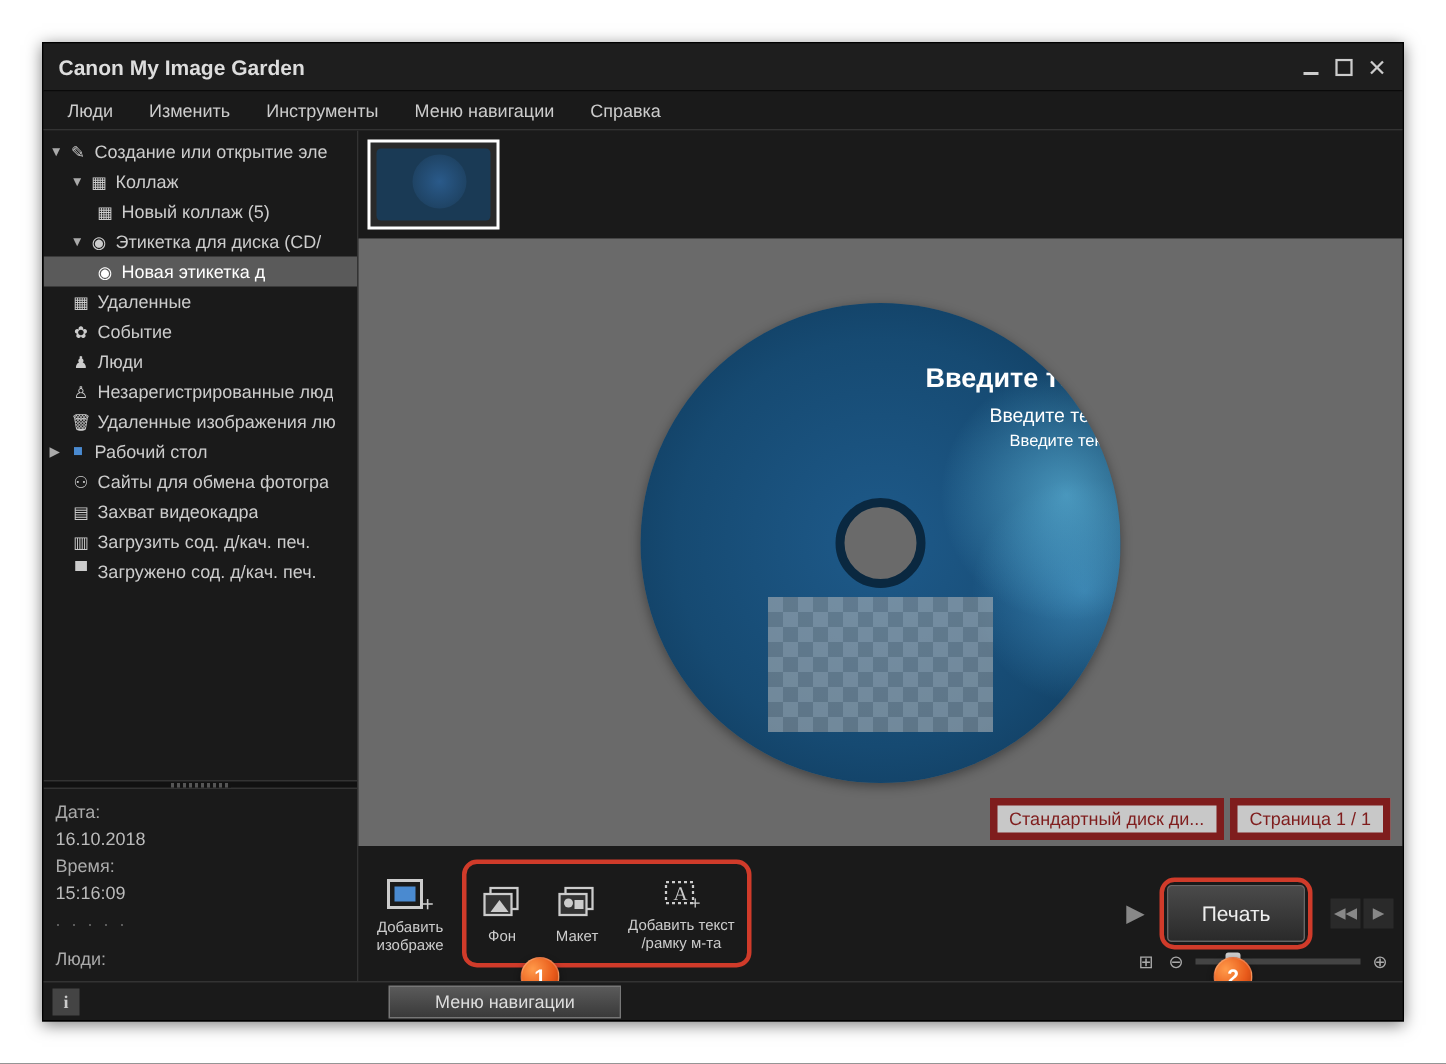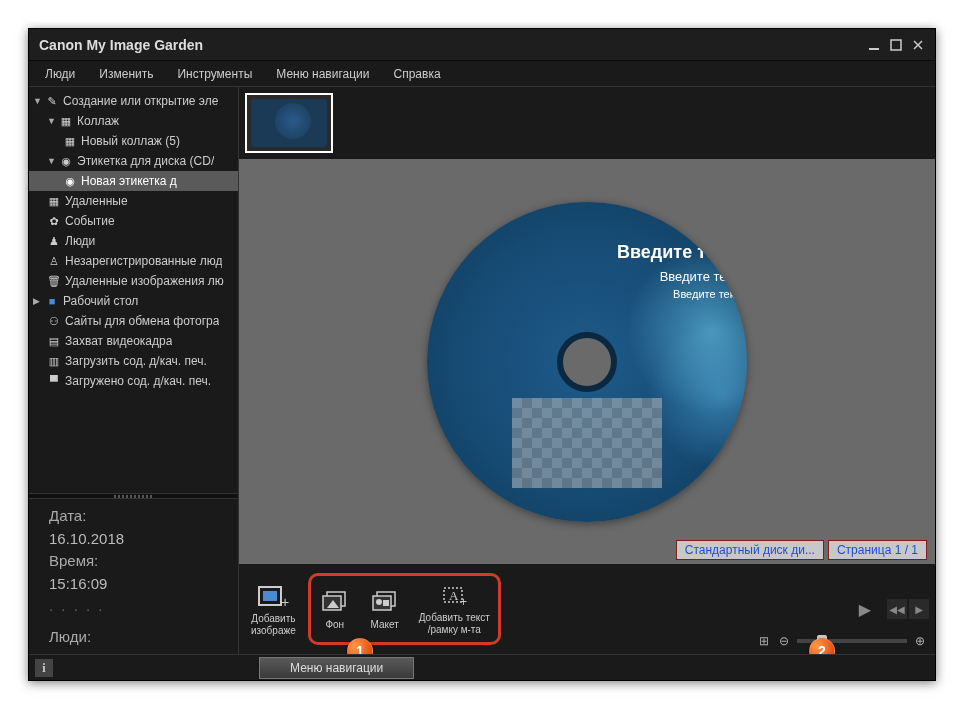--- a/index.html
+++ b/index.html
@@ -19,39 +19,39 @@
 .tree-row.sel { background: #5a5a5a; color: #fff; }
 .tree-arrow { width: 10px; font-size: 9px; color: #aaa; margin-right: 2px;}
 .tree-arrow.open::before { content: "▼"; }
 .tree-arrow.closed::before { content: "▶"; }
 .tree-icon { width: 14px; text-align: center; margin-right: 4px; font-size: 11px; }
 .tree-label { overflow: hidden; text-overflow: ellipsis; font-size: 12px; }
 .lvl1 { padding-left: 18px; }
 .lvl2 { padding-left: 34px; }
 .sidebar-splitter { height: 6px; background: #111; cursor: row-resize; border-top: 1px solid #333; border-bottom: 1px solid #333; }
 .sidebar-splitter .grip { width: 40px; height: 3px; background: repeating-linear-gradient(90deg,#555,#555 2px,#111 2px,#111 4px); margin: 1px auto; }
-.meta-panel { padding: 6px 20px; font-size: 15px; color: #bbb; line-height: 1.5; }
+.meta-panel { padding: 6px 8px; font-size: 12px; color: #bbb; line-height: 1.5; }
 .meta-label { color: #aaa; }
 .rating-dots { letter-spacing: 2px; color: #666; }
 .content { flex: 1; display: flex; flex-direction: column; background: #2a2a2a; position: relative; }
 .thumb-strip { height: 72px; background: #1a1a1a; padding: 6px; display: flex; gap: 6px; }
 .thumb { width: 88px; height: 60px; border: 2px solid #fff; background: #2a2a2a; position: relative; cursor: pointer; }
 .thumb-inner { position: absolute; inset: 4px; background: #1a3a55; border-radius: 3px; }
 .thumb-disc { position: absolute; left: 28px; top: 8px; width: 36px; height: 36px; border-radius: 50%; background: radial-gradient(circle,#2a5a8a,#1a3a55); }
 .canvas-area { flex: 1; background: #6a6a6a; position: relative; display: flex; align-items: center; justify-content: center; }
 .disc { width: 320px; height: 320px; border-radius: 50%; background: radial-gradient(circle at 50% 50%, #1e5a8a 0%, #164a72 60%, #0d3555 100%); position: relative; box-shadow: 0 2px 8px rgba(0,0,0,0.4); overflow: hidden; }
 .disc-hole { position: absolute; left: 50%; top: 50%; width: 60px; height: 60px; transform: translate(-50%,-50%); border-radius: 50%; background: #6a6a6a; border: 6px solid #0a2840; }
 .disc-text { position: absolute; left: 0; right: 0; top: 40px; text-align: right; color: #fff; }
 .disc-text .t1 { font-size: 18px; font-weight: bold; margin-bottom: 6px;}
 .disc-text .t2 { font-size: 13px; margin-bottom: 4px;}
 .disc-text .t3 { font-size: 11px; }
 .disc-placeholder { position: absolute; left: 50%; bottom: 34px; transform: translateX(-50%); width: 150px; height: 90px; background: repeating-conic-gradient(#999 0% 25%, #bbb 0% 50%) 0 0/20px 20px; opacity: 0.55; }
 .sparkles { position: absolute; right: 0; top: 0; bottom: 0; width: 120px; background: radial-gradient(circle at 70% 40%, rgba(120,220,255,0.5), transparent 40%), radial-gradient(circle at 80% 60%, rgba(100,200,255,0.4), transparent 35%); }
 .status-strip { position: absolute; right: 8px; bottom: 4px; display: flex; gap: 4px; font-size: 12px; }
-.status-chip { background: #c8c8c8; color: #1d4ed8; padding: 2px 8px; border: 1px solid #7f1d1d; }
+.status-chip { background: #c8c8c8; color: #7f1d1d; padding: 2px 8px; border: 5px solid #7f1d1d; }
 .toolbar { height: 90px; background: #1a1a1a; display: flex; align-items: center; padding: 4px 6px; gap: 6px; position: relative; }
 .tool-btn { display: flex; flex-direction: column; align-items: center; justify-content: center; color: #ccc; font-size: 10px; text-align: center; cursor: pointer; padding: 4px 6px; line-height: 1.2; }
 .tool-btn .tico { width: 32px; height: 28px; margin-bottom: 3px; display: flex; align-items: center; justify-content: center; }
 .tool-group { display: flex; gap: 6px; border: 3px solid #d03b2a; border-radius: 10px; padding: 2px; height: 72px; }
 .print-wrap { border: 3px solid #d03b2a; border-radius: 10px; padding: 2px; }
 .print-btn { background: linear-gradient(#4a4a4a,#2a2a2a); border: 1px solid #666; color: #eee; padding: 10px 22px; font-size: 14px; cursor: pointer; border-radius: 3px; }
 .nav-small { display: flex; gap: 2px; margin-left: 6px; }
 .nav-small .nb { width: 20px; height: 20px; background: #2a2a2a; color: #888; display: flex; align-items: center; justify-content: center; cursor: pointer; font-size: 10px; }
 .zoom-bar { position: absolute; right: 8px; bottom: 6px; display: flex; align-items: center; gap: 6px; color: #aaa; }
 .zoom-track { width: 110px; height: 4px; background: #444; position: relative; cursor: pointer; }
@@ -253,20 +253,23 @@
                   </svg>
                 </div>
             <span style="white-space:pre-line">Добавить текст
 /рамку м-та</span>
           </div>
         </div>
 
         <div class="spacer"></div>
         <div class="expand-arrow">▶</div>
 
+        <div class="print-wrap">
+          <button class="print-btn">Печать</button>
+        </div>
 
         <div class="nav-small">
           <div class="nb">◀◀</div>
           <div class="nb">▶</div>
         </div>
 
         <div class="zoom-bar">
           <div class="zico">⊞</div>
           <div class="zico">⊖</div>
           <div class="zoom-track">

